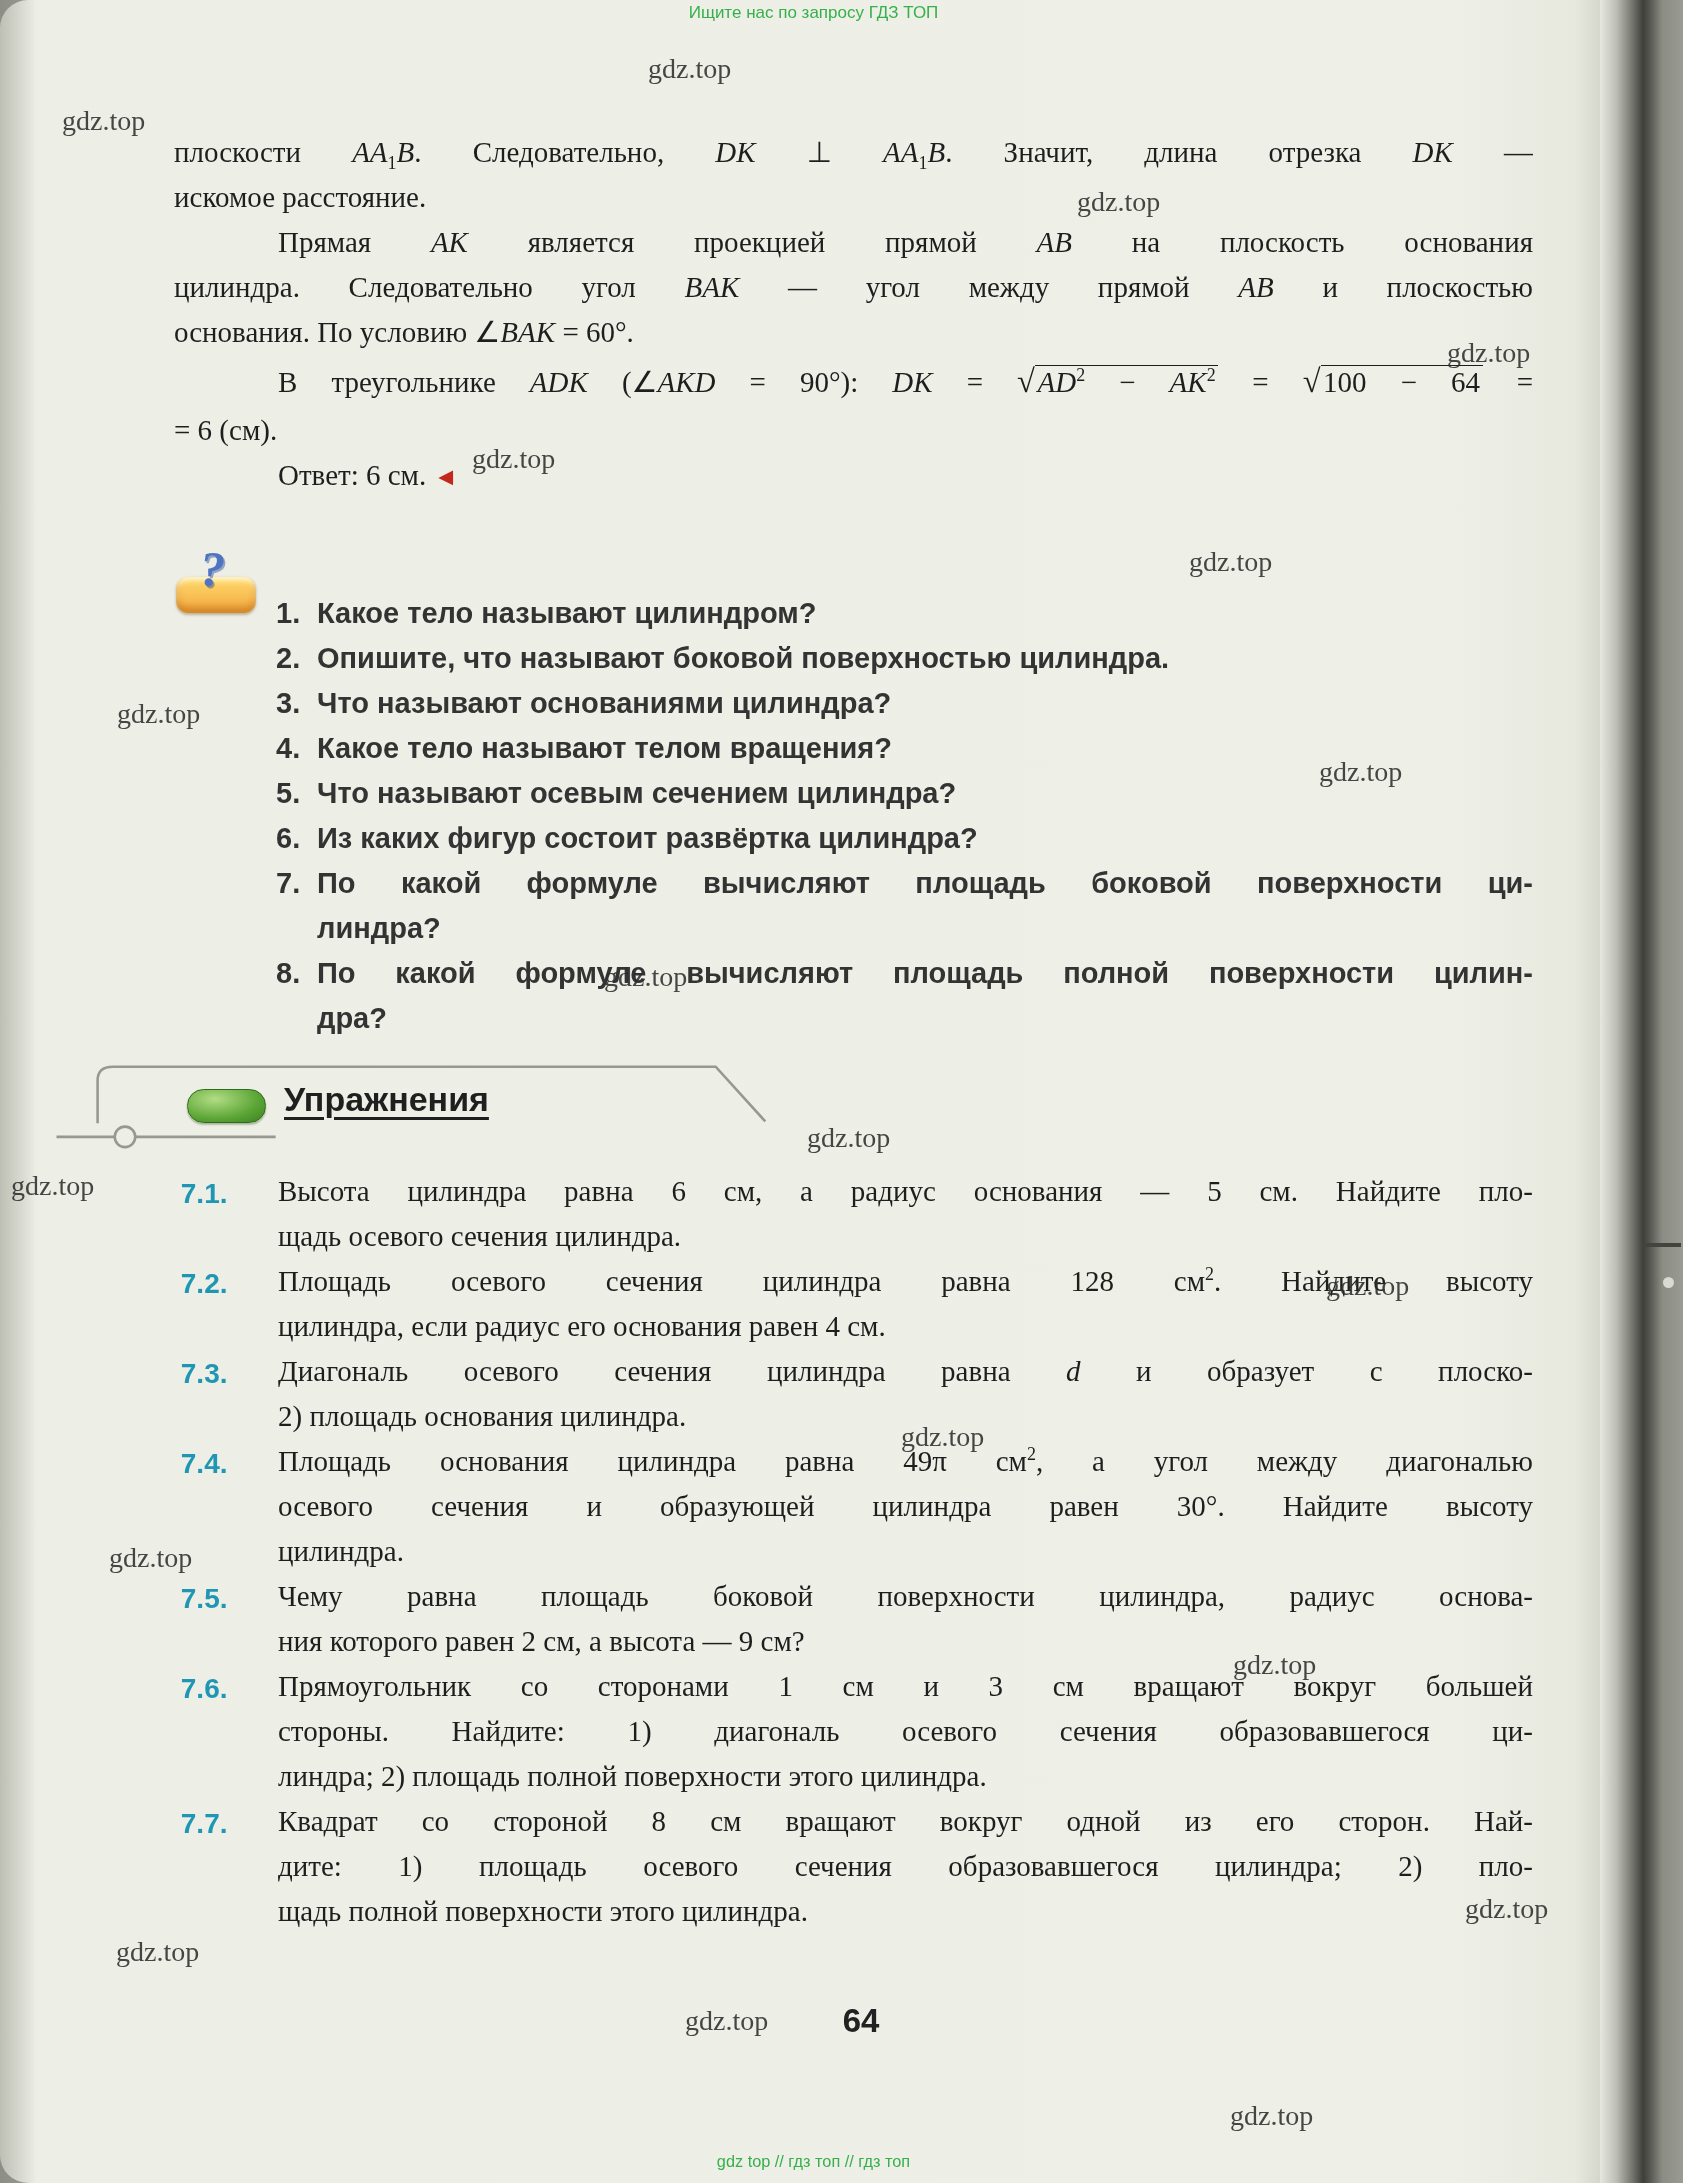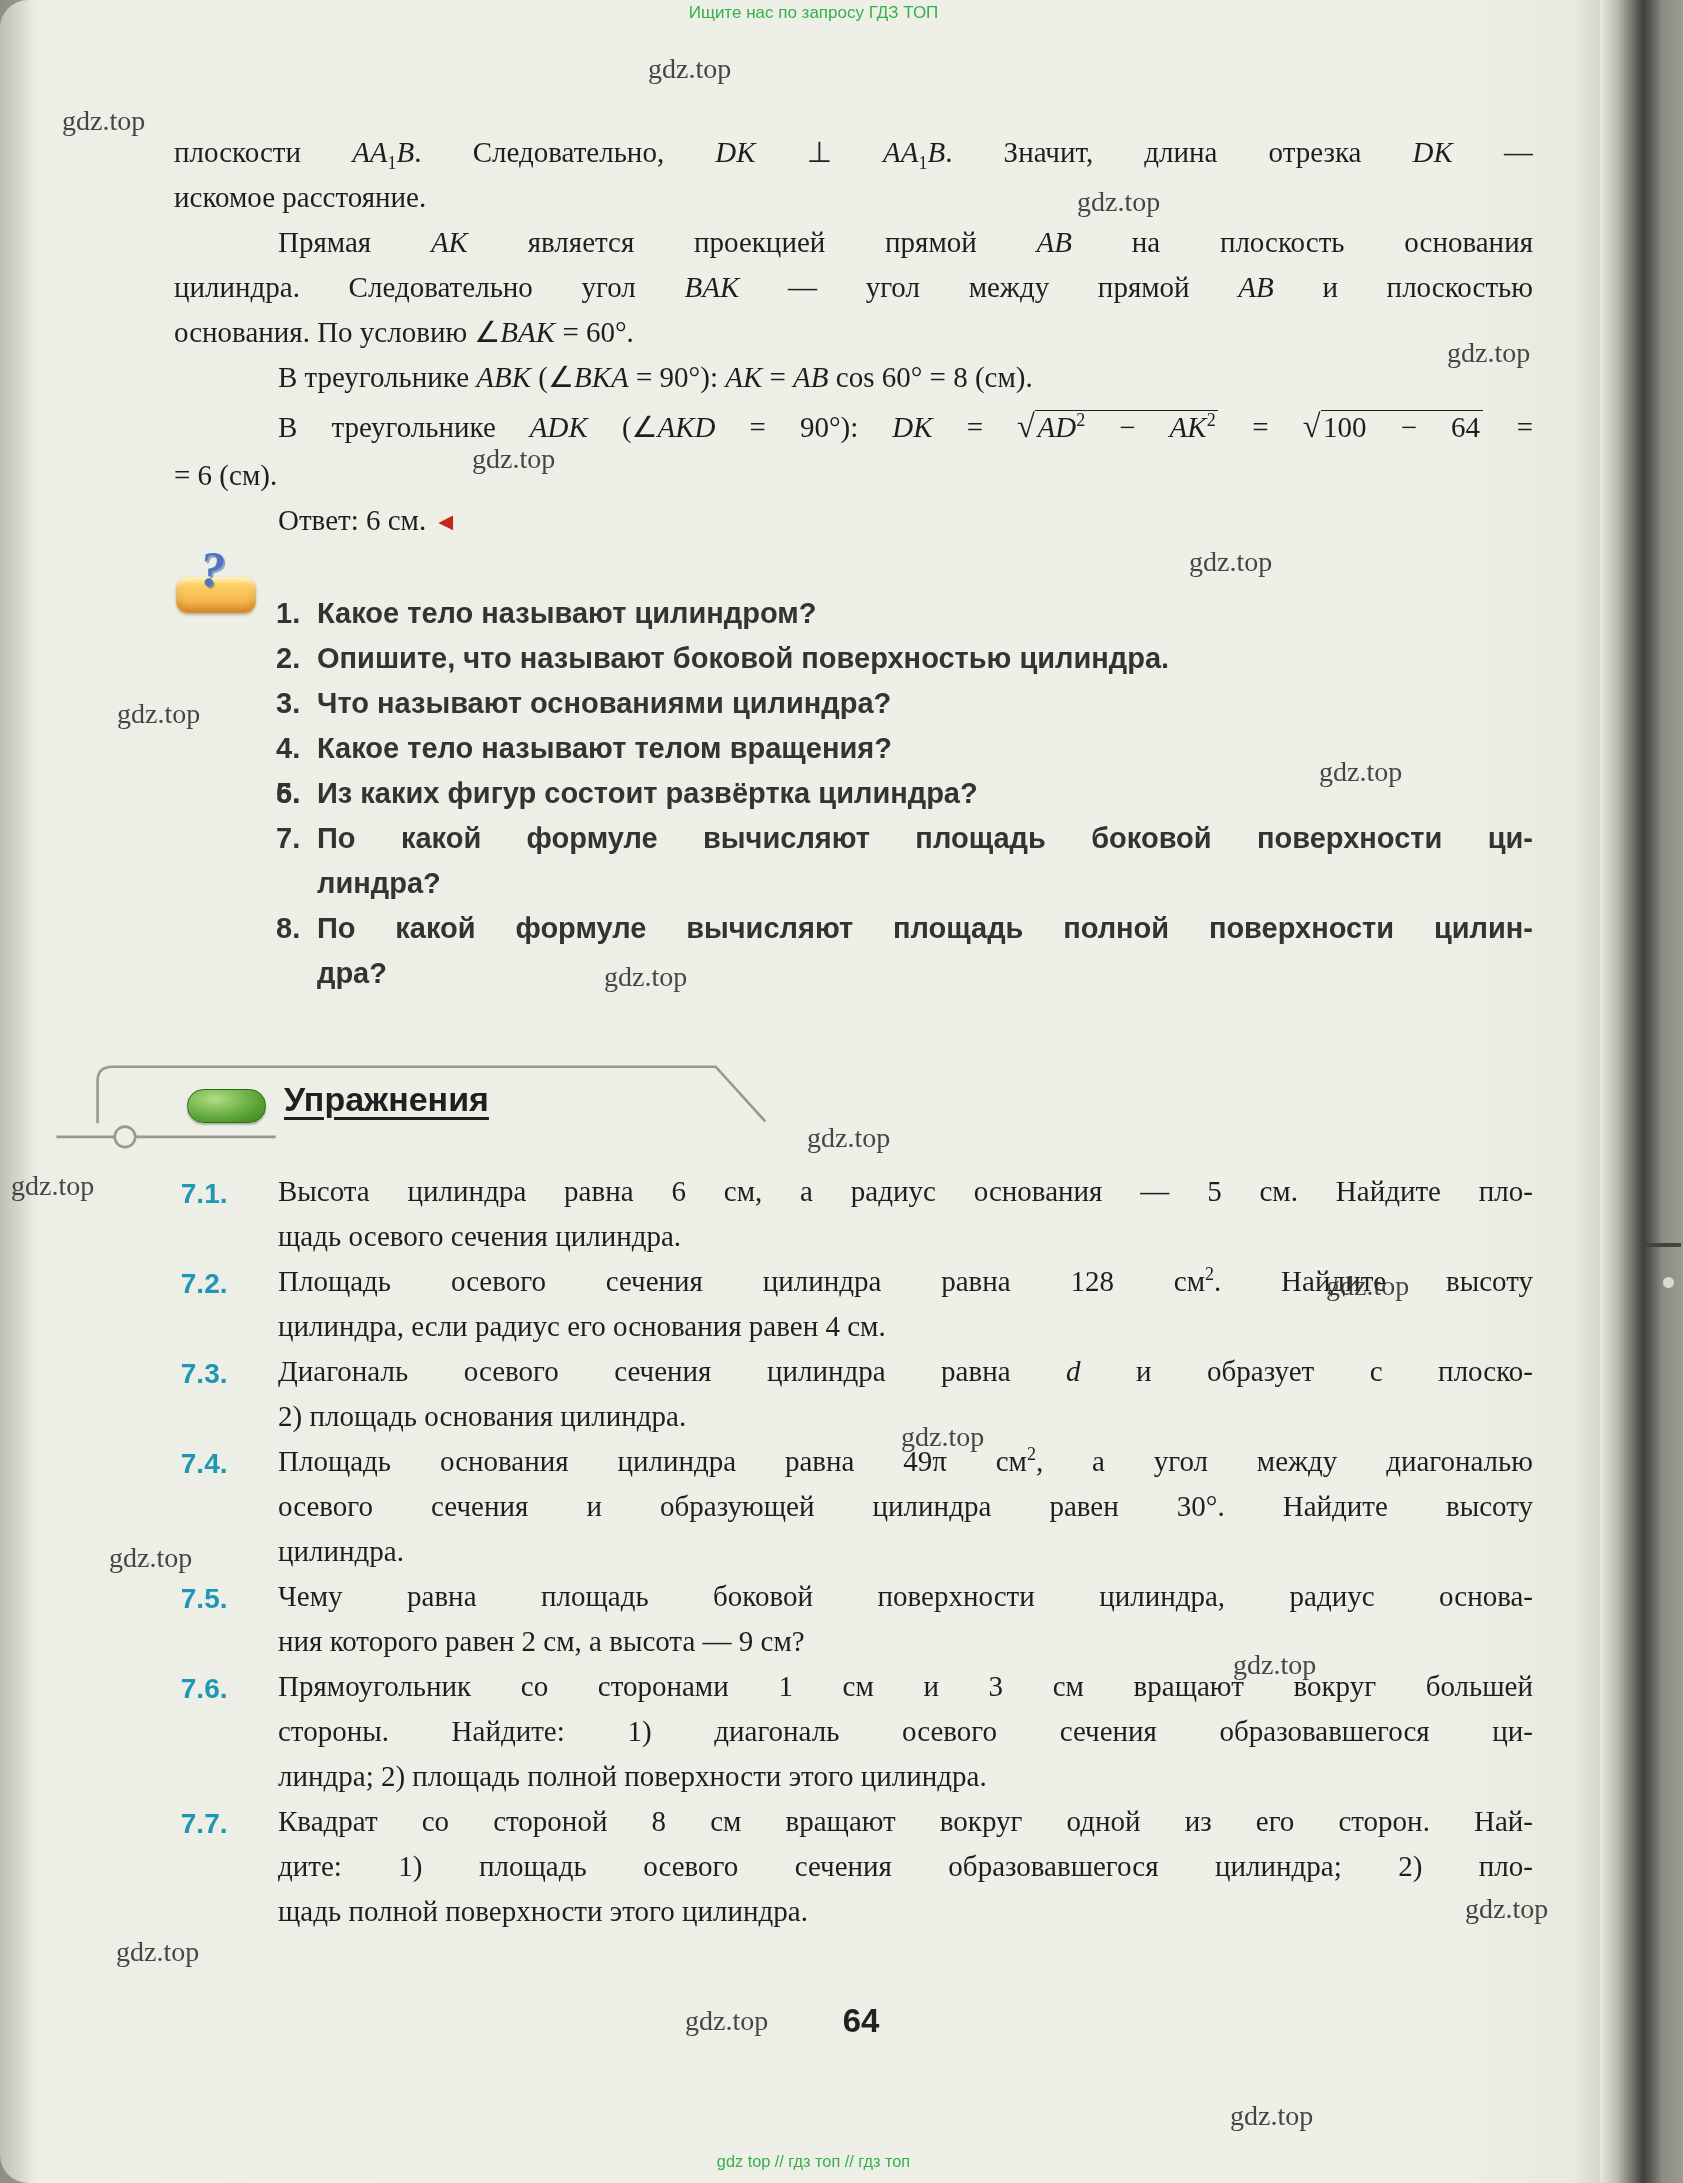--- a/index.html
+++ b/index.html
@@ -111,21 +111,20 @@
   <div class="left-shade"></div>
 
   <div class="banner-top">Ищите нас по запросу ГДЗ ТОП</div>
 
   <section class="solution">
     <div class="line jf">плоскости <i>AA</i><sub>1</sub><i>B</i>. Следовательно, <i>DK</i> ⊥ <i>AA</i><sub>1</sub><i>B</i>. Значит, длина отрезка <i>DK</i> —</div>
     <div class="line">искомое расстояние.</div>
     <div class="line ind jf">Прямая <i>AK</i> является проекцией прямой <i>AB</i> на плоскость основания</div>
     <div class="line jf">цилиндра. Следовательно угол <i>BAK</i> — угол между прямой <i>AB</i> и плоскостью</div>
     <div class="line">основания. По условию ∠<i>BAK</i> = 60°.</div>
-    <div class="line ind">В треугольнике <i>ABK</i> (∠<i>BKA</i> = 90°): <i>AK</i> = <i>AB</i> cos 60° = 8 (см).</div>
     <div class="line ind jf tall">В треугольнике <i>ADK</i> (∠<i>AKD</i> = 90°): <i>DK</i> = <span class="rad"><span class="rs">√</span><span class="vin"><i>AD</i><sup>2</sup> − <i>AK</i><sup>2</sup></span></span> = <span class="rad"><span class="rs">√</span><span class="vin">100 − 64</span></span> =</div>
     <div class="line">= 6 (см).</div>
     <div class="line ind">Ответ: 6 см. <span class="mark">◄</span></div>
   </section>
 
   <section class="questions">
     <div class="q-icon">
       <div class="q-plate"></div>
       <span class="q-glyph">?</span>
     </div>
@@ -140,20 +139,21 @@
     <div class="qi">
       <span class="qnum">3.</span>
       <div class="qline">Что называют основаниями цилиндра?</div>
     </div>
     <div class="qi">
       <span class="qnum">4.</span>
       <div class="qline">Какое тело называют телом вращения?</div>
     </div>
     <div class="qi">
       <span class="qnum">5.</span>
+      <div class="qline">Что называют осевым сечением цилиндра?</div>
     </div>
     <div class="qi">
       <span class="qnum">6.</span>
       <div class="qline">Из каких фигур состоит развёртка цилиндра?</div>
     </div>
     <div class="qi">
       <span class="qnum">7.</span>
       <div class="qline jf">По какой формуле вычисляют площадь боковой поверхности ци-</div>
       <div class="qline">линдра?</div>
     </div>

